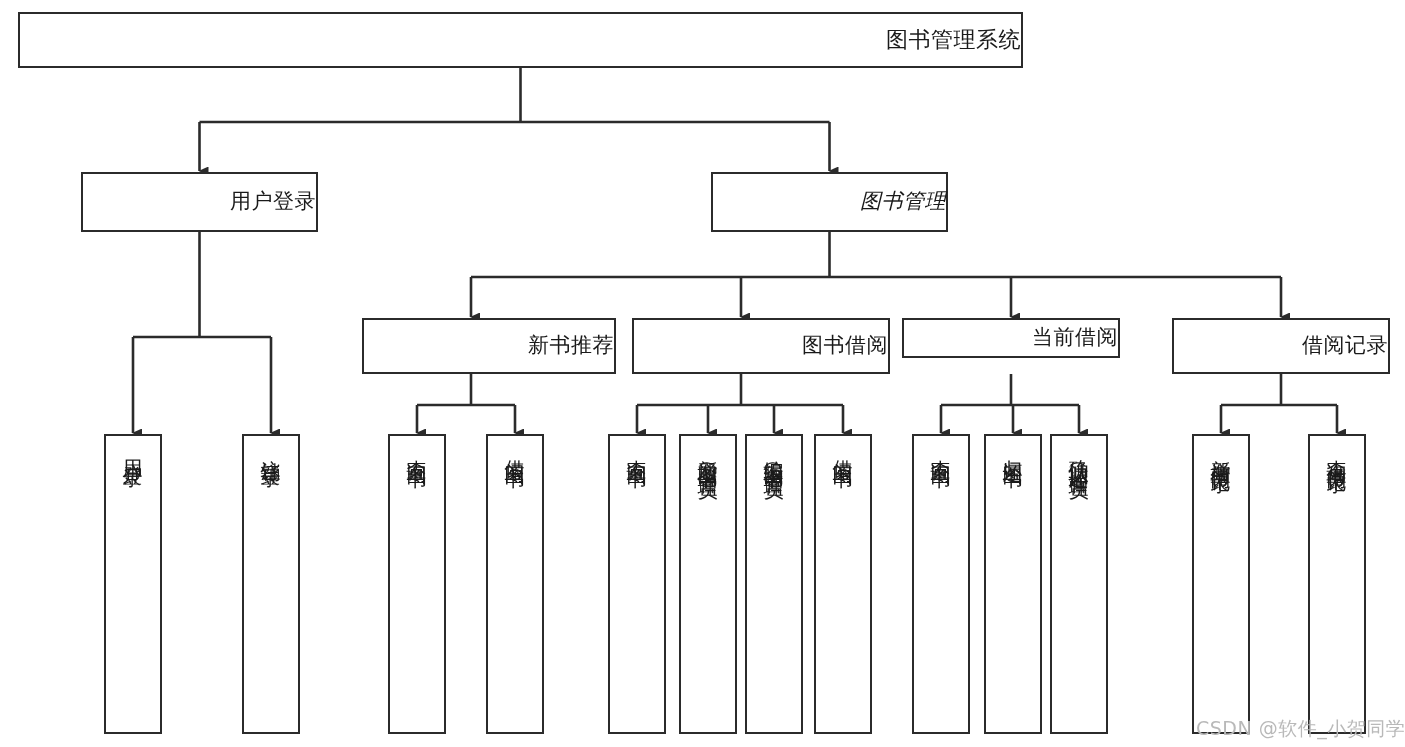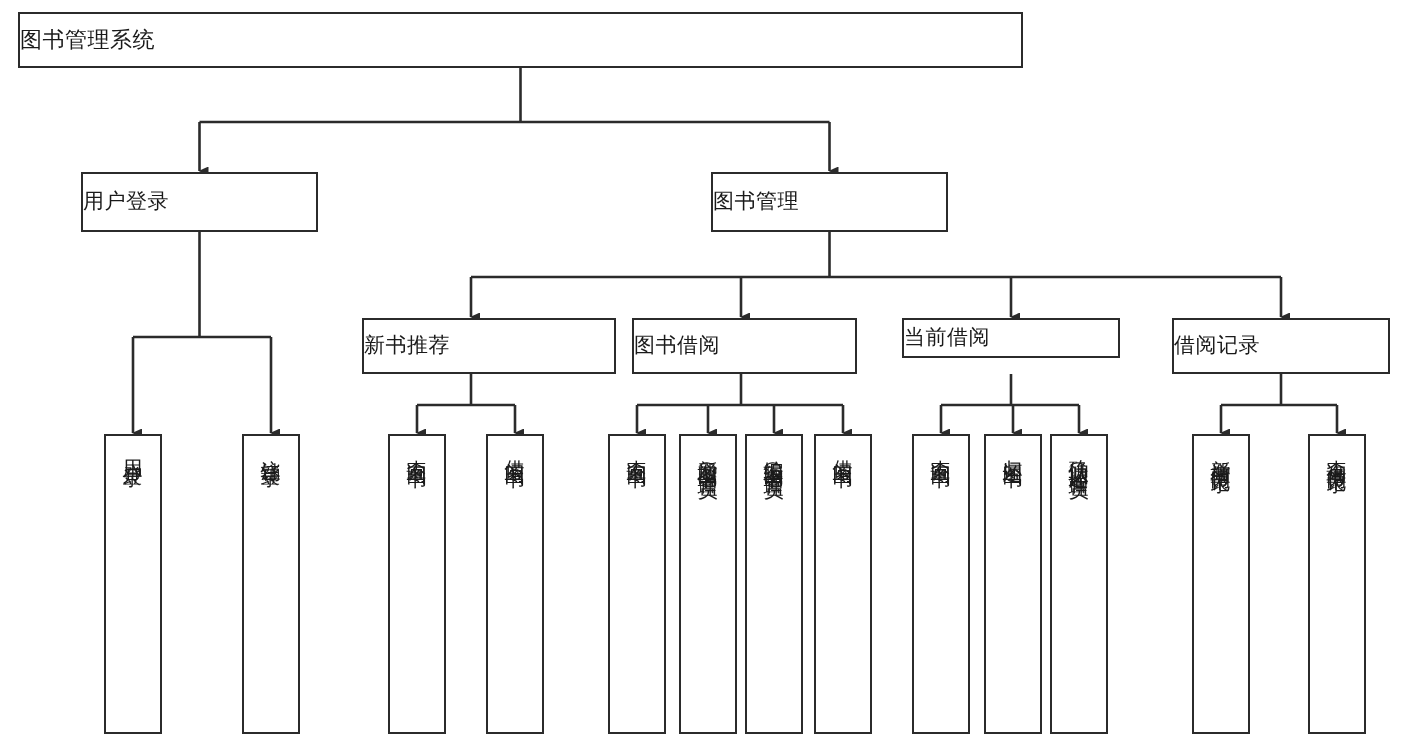--- a/index.html
+++ b/index.html
@@ -25,21 +25,21 @@
     width: 1405px;
     height: 747px;
   }
   .node {
     position: absolute;
     box-sizing: border-box;
     background: #ffffff;
     border: 2.5px solid #2b2b2b;
     display: flex;
     align-items: center;
-    justify-content: flex-start;
+    justify-content: flex-end;
     color: #1a1a1a;
     z-index: 3;
   }
   .node-label {
     display: block;
     text-align: center;
     line-height: 1.12;
     color: #1a1a1a;
     white-space: nowrap;
   }
@@ -122,27 +122,27 @@
       </g>
   </svg>
 
   <div id="nodes">
       <div class="node horiz root" style="left: 18px; top: 12px; width: 1005px; height: 56px;">
         <span class="node-label">图书管理系统</span>
       </div>
       <div class="node horiz" style="left: 81px; top: 172px; width: 237px; height: 60px;">
         <span class="node-label">用户登录</span>
       </div>
-      <div class="node horiz" style="left: 711px; top: 172px; width: 237px; height: 60px;">
+      <div class="node horiz" style="left: 711px; top: 172px; width: 237px; height: 60px; font-style: italic;">
         <span class="node-label">图书管理</span>
       </div>
       <div class="node horiz" style="left: 362px; top: 318px; width: 254px; height: 56px;">
         <span class="node-label">新书推荐</span>
       </div>
-      <div class="node horiz" style="left: 632px; top: 318px; width: 225px; height: 56px;">
+      <div class="node horiz" style="left: 632px; top: 318px; width: 258px; height: 56px;">
         <span class="node-label">图书借阅</span>
       </div>
       <div class="node horiz" style="left: 902px; top: 318px; width: 218px; height: 40px;">
         <span class="node-label">当前借阅</span>
       </div>
       <div class="node horiz" style="left: 1172px; top: 318px; width: 218px; height: 56px;">
         <span class="node-label">借阅记录</span>
       </div>
       <div class="node vert" style="left: 104px; top: 434px; width: 58px; height: 300px;">
         <span class="node-label">用户登录</span>
@@ -178,14 +178,15 @@
         <span class="node-label">确认归还（管理员）</span>
       </div>
       <div class="node vert" style="left: 1192px; top: 434px; width: 58px; height: 300px;">
         <span class="node-label">新增借阅记录</span>
       </div>
       <div class="node vert" style="left: 1308px; top: 434px; width: 58px; height: 300px;">
         <span class="node-label">查询借阅记录</span>
       </div>
     </div>
 
+  <div class="watermark" style="left: 1196px; top: 716px;">CSDN @软件_小贺同学</div>
 
 </div>
 
 </body></html>

